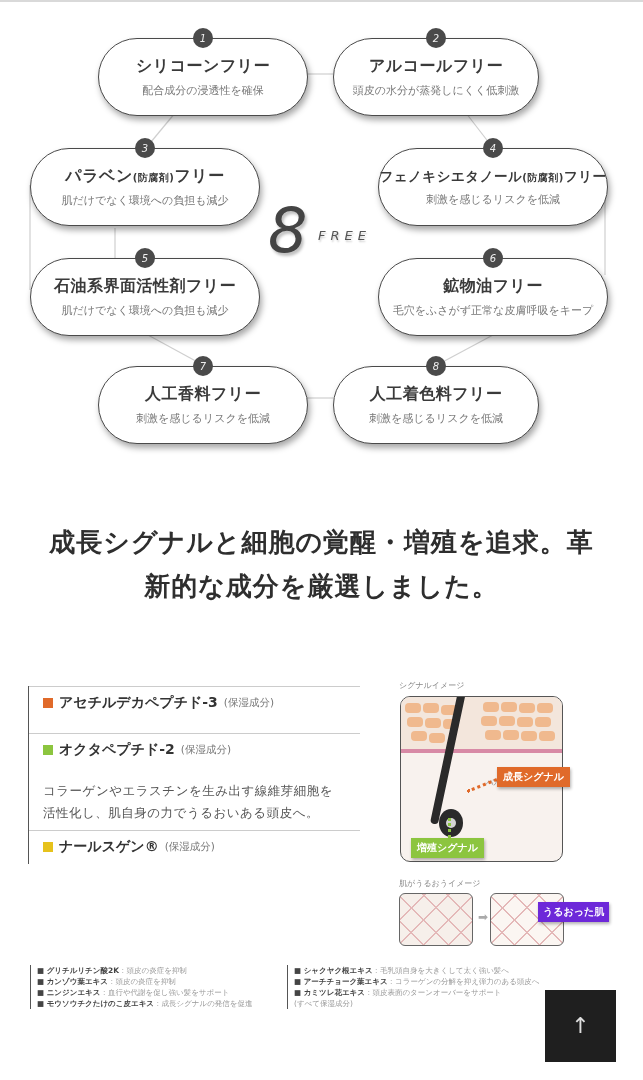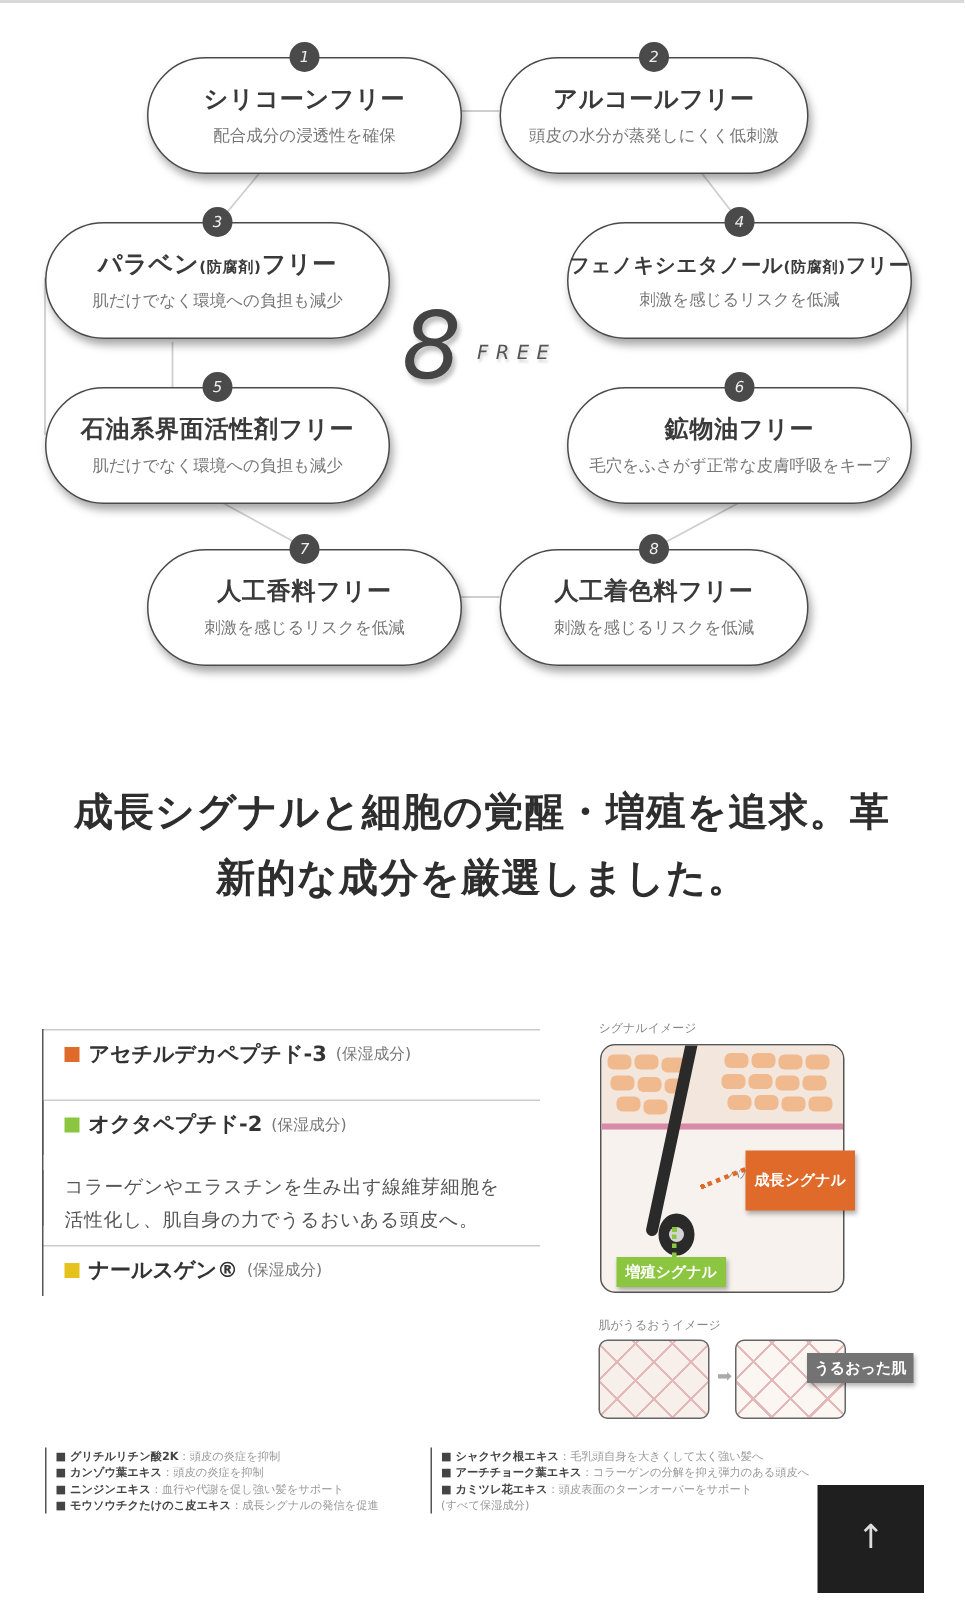--- a/index.html
+++ b/index.html
@@ -58,36 +58,36 @@
     border: 1.5px solid #555; border-radius: 10px; overflow: hidden;
     background: #f8f2ee;
   }
   .cells { position: absolute; left: 0; top: 0; width: 100%; height: 56px; background: #f3e6dc; }
   .cell { position: absolute; width: 16px; height: 10px; border-radius: 4px; background: #f0b98e; }
   .pinkline { position: absolute; left: 0; width: 100%; height: 4px; background: #d88aa6; }
   .hair { position: absolute; left: 58px; top: -10px; width: 8px; height: 140px; background: #2a2a2a; transform: rotate(12deg); transform-origin: top; border-radius: 4px; }
   .bulb { position: absolute; left: 38px; top: 112px; width: 24px; height: 28px; background: #2a2a2a; border-radius: 50%; }
   .bulb::after { content: ""; position: absolute; left: 7px; top: 9px; width: 10px; height: 10px; border-radius: 50%; background: #fff; opacity: 0.8; }
   .bulge { position: absolute; left: 84px; top: 80px; font-size: 8px; color: #888; font-style: italic; }
-  .tag-orange { position: absolute; left: 497px; top: 767px; background: #e06a2a; color: #fff; font-size: 10px; font-weight: bold; padding: 13px 6px; box-shadow: 1px 2px 3px rgba(0,0,0,0.3); }
+  .tag-orange { position: absolute; left: 497px; top: 767px; background: #e06a2a; color: #fff; font-size: 10px; font-weight: bold; padding: 3px 6px; box-shadow: 1px 2px 3px rgba(0,0,0,0.3); }
   .tag-green { position: absolute; left: 411px; top: 838px; background: #8cc53f; color: #fff; font-size: 10px; font-weight: bold; padding: 3px 6px; box-shadow: 1px 2px 3px rgba(0,0,0,0.3); }
   .dots-orange { position: absolute; left: 466px; top: 784px; width: 32px; border-top: 3px dotted #e06a2a; transform: rotate(-22deg); }
   .dots-green { position: absolute; left: 448px; top: 818px; height: 20px; border-left: 3px dotted #8cc53f; }
 
   .moist-label { position: absolute; left: 399px; top: 878px; font-size: 8px; color: #888; }
   .skin-box {
     position: absolute; top: 893px; width: 74px; height: 53px; border: 1.5px solid #666; border-radius: 6px;
     background-color: #f6efea;
     background-image:
       repeating-linear-gradient(45deg, transparent 0 16px, #e4b8b8 16px 17.5px),
       repeating-linear-gradient(-45deg, transparent 0 16px, #e4b8b8 16px 17.5px);
   }
   .skin-box.after { background-color: #fbf6f2; }
   .arrow-small { position: absolute; left: 478px; top: 910px; font-size: 12px; color: #aaa; }
-  .tag-yellow { position: absolute; left: 538px; top: 902px; background: #737373; color: #fff; font-size: 10px; font-weight: bold; padding: 3px 5px; box-shadow: 1px 2px 3px rgba(0,0,0,0.3); }
+  .tag-yellow { position: absolute; left: 538px; top: 902px; background: #6d28d9; color: #fff; font-size: 10px; font-weight: bold; padding: 3px 5px; box-shadow: 1px 2px 3px rgba(0,0,0,0.3); }
 
   
   .footnotes { position: absolute; top: 965px; font-size: 7.5px; line-height: 11px; color: #999; padding-left: 6px; border-left: 1px solid #555; }
   .footnotes b { color: #444; }
   .fn-left { left: 30px; }
   .fn-right { left: 287px; }
 
   
   .scroll-top {
     position: absolute; left: 545px; top: 990px; width: 71px; height: 72px; background: #1f1f1f;

